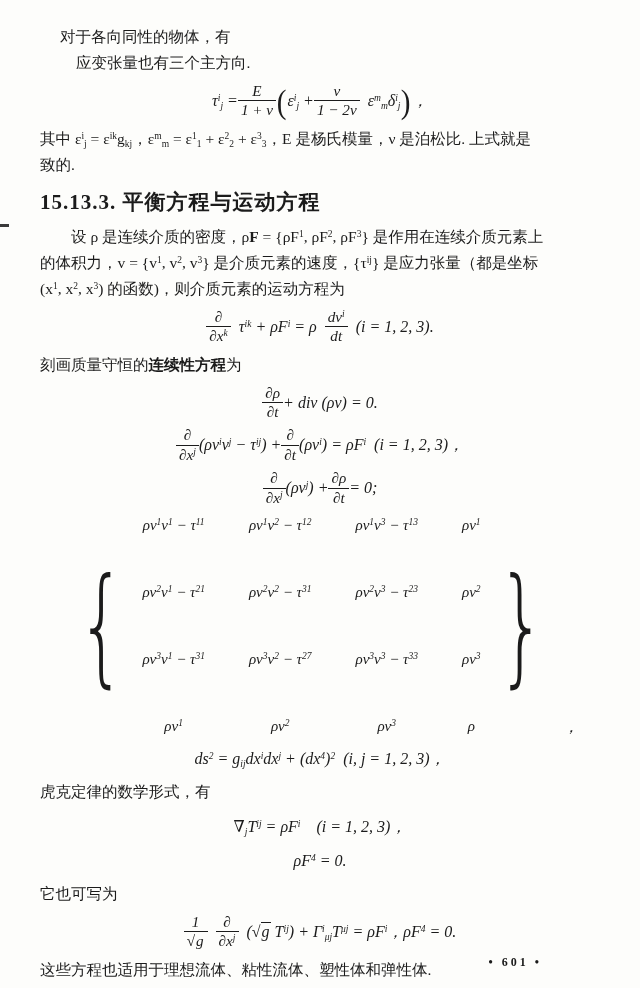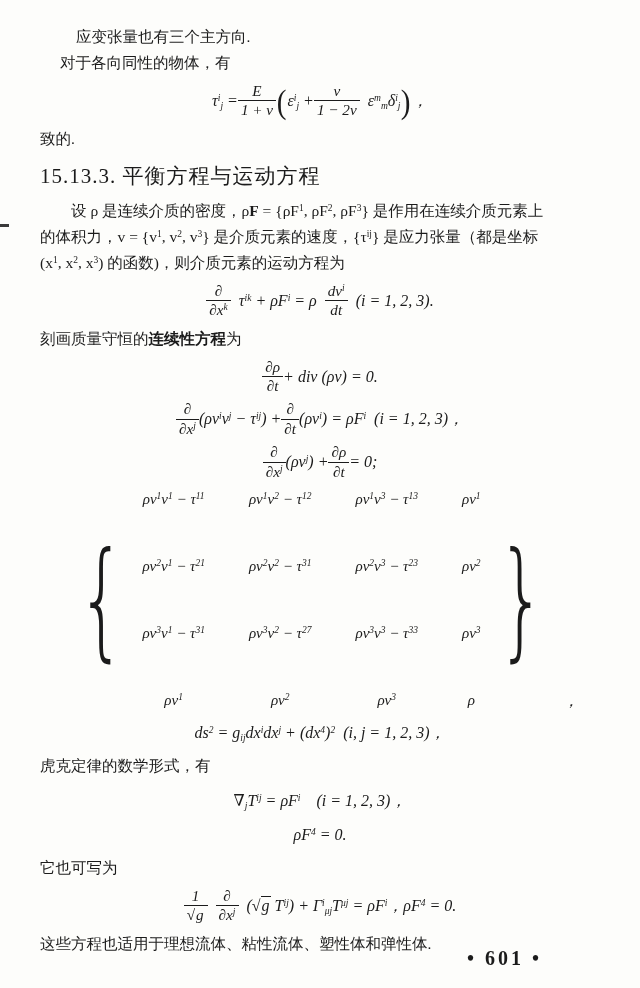--- a/index.html
+++ b/index.html
@@ -11,56 +11,57 @@
   }
   .line{font-size:15.5px;line-height:26px;white-space:nowrap;}
   .indent-lg{padding-left:36px;}
   .indent-sm{padding-left:20px;}
   .indent-2em{text-indent:31px;}
   b{font-weight:700;}
   sup,sub{font-size:9.5px;line-height:0;}
   sup{vertical-align:0.55em;}
   sub{vertical-align:-0.3em;}
   .heading{
-    font-size:21px;line-height:28px;margin:10px 0 8px 0;font-weight:400;
+    font-size:21px;line-height:28px;margin:10px 0 8px 0;font-weight:700;
     letter-spacing:1px;white-space:nowrap;
   }
   .formula{
     text-align:center;font-style:italic;font-size:16px;line-height:26px;
     margin:7px 0;white-space:nowrap;
   }
   .formula .mt{display:inline-block;vertical-align:middle;}
   .frac{display:inline-block;vertical-align:middle;text-align:center;line-height:1.08;font-size:95%;}
   .frac .num{display:block;border-bottom:1.3px solid #1b1b1b;padding:0 3px 1px 3px;}
   .frac .den{display:block;padding:1px 3px 0 3px;}
   .bigp{font-size:215%;font-style:normal;font-weight:300;vertical-align:middle;display:inline-block;transform:scaleX(.85);}
   .ovl{border-top:1.2px solid #1b1b1b;padding:0 1px;}
   .matrix-wrap{text-align:center;margin:8px 0 6px 0;}
   .matrix{display:inline-flex;align-items:center;font-style:italic;font-size:15px;}
   .mbrace{font-size:128px;line-height:96px;font-style:normal;font-weight:300;
     font-family:"DejaVu Sans",sans-serif;display:inline-block;transform:scaleX(.6);}
   .mgrid{display:inline-grid;grid-template-columns:repeat(4,auto);column-gap:20px;row-gap:1px;line-height:23px;gap:44px;}
   .mcell{text-align:center;white-space:nowrap;}
   .mtrail{align-self:flex-end;font-size:16px;margin-left:1px;}
   .page-number{
-    position:absolute;right:98px;bottom:18px;font-size:20px;letter-spacing:3px;font-weight:700;
+    position:absolute;right:98px;bottom:18px;font-size:12px;letter-spacing:3px;font-weight:700;
   }
   .scan-dash{position:absolute;left:0;top:224px;width:9px;height:3px;background:#3a3a3a;}
 </style>
 </head>
 <body>
 
 <div class="page">
   <div class="scan-dash"></div>
 
+  <div class="line indent-sm">对于各向同性的物体，有</div>
   <div class="line indent-lg">应变张量也有三个主方向.</div>
-  <div class="line indent-sm">对于各向同性的物体，有</div>
 
   <div class="formula"><span class="mt">τ<sup>i</sup><sub>j</sub> = </span><span class="frac"><span class="num">E</span><span class="den">1 + ν</span></span><span class="bigp">(</span><span class="mt">ε<sup>i</sup><sub>j</sub> + </span><span class="frac"><span class="num">ν</span><span class="den">1 − 2ν</span></span><span class="mt"> ε<sup>m</sup><sub>m</sub>δ<sup>i</sup><sub>j</sub></span><span class="bigp">)</span><span class="mt">，</span></div>
 
+  <div class="line">其中 ε<sup>i</sup><sub>j</sub> = ε<sup>ik</sup>g<sub>kj</sub>，ε<sup>m</sup><sub>m</sub> = ε<sup>1</sup><sub>1</sub> + ε<sup>2</sup><sub>2</sub> + ε<sup>3</sup><sub>3</sub>，E 是杨氏模量，ν 是泊松比. 上式就是</div>
   <div class="line">致的.</div>
 
   <div class="heading">15.13.3. 平衡方程与运动方程</div>
 
   <div class="line indent-2em">设 ρ 是连续介质的密度，ρ<b>F</b> = {ρF<sup>1</sup>, ρF<sup>2</sup>, ρF<sup>3</sup>} 是作用在连续介质元素上</div>
   <div class="line">的体积力，v = {v<sup>1</sup>, v<sup>2</sup>, v<sup>3</sup>} 是介质元素的速度，{τ<sup>ij</sup>} 是应力张量（都是坐标</div>
   <div class="line">(x<sup>1</sup>, x<sup>2</sup>, x<sup>3</sup>) 的函数)，则介质元素的运动方程为</div>
 
   <div class="formula"><span class="frac"><span class="num">∂</span><span class="den">∂x<sup>k</sup></span></span><span class="mt"> τ<sup>ik</sup> + ρF<sup>i</sup> = ρ </span><span class="frac"><span class="num">dv<sup>i</sup></span><span class="den">dt</span></span><span class="mt"> (i = 1, 2, 3).</span></div>
 

